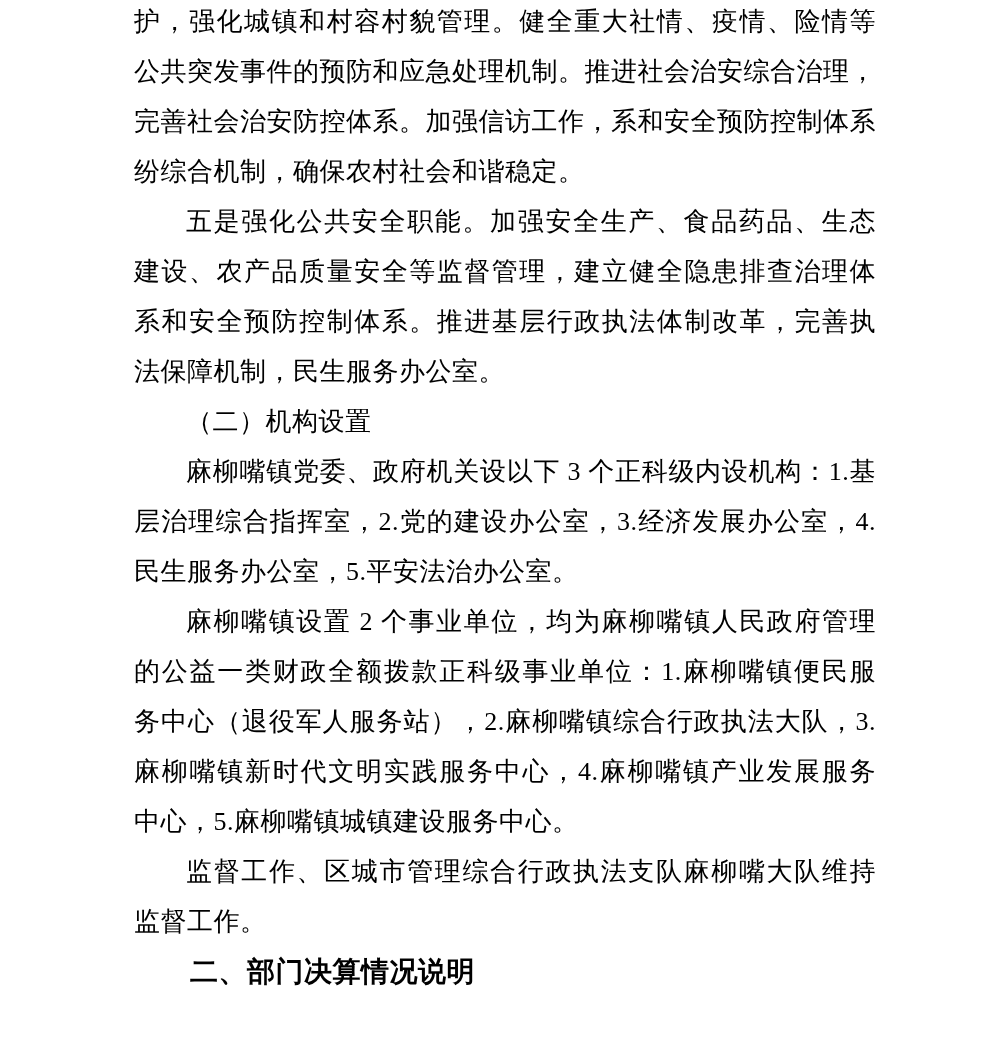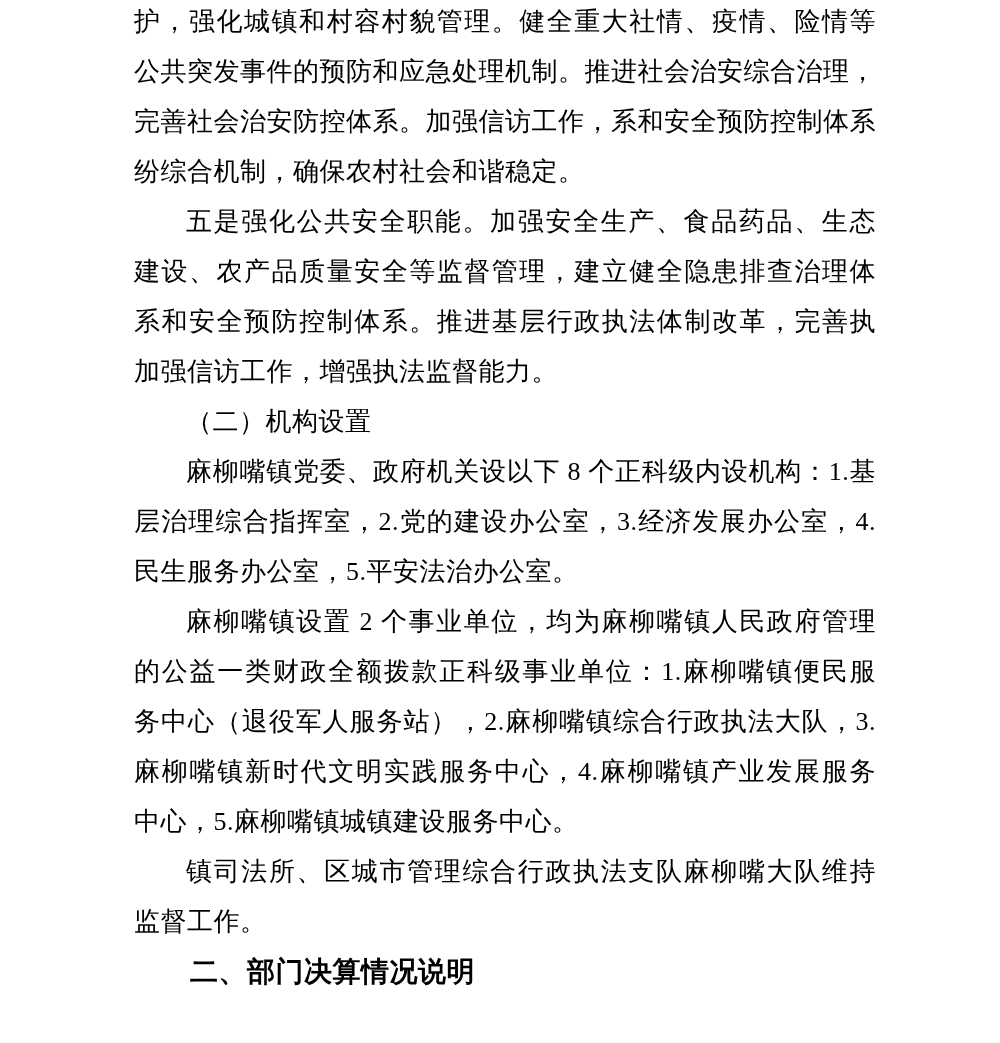--- a/index.html
+++ b/index.html
@@ -59,38 +59,38 @@
       <div class="para body">
         <div class="line first">护，强化城镇和村容村貌管理。健全重大社情、疫情、险情等</div>
         <div class="line">公共突发事件的预防和应急处理机制。推进社会治安综合治理，</div>
         <div class="line">完善社会治安防控体系。加强信访工作，系和安全预防控制体系</div>
         <div class="line last">纷综合机制，确保农村社会和谐稳定。</div>
       </div>
       <div class="para body indent">
         <div class="line first">五是强化公共安全职能。加强安全生产、食品药品、生态</div>
         <div class="line">建设、农产品质量安全等监督管理，建立健全隐患排查治理体</div>
         <div class="line">系和安全预防控制体系。推进基层行政执法体制改革，完善执</div>
-        <div class="line last">加强信访工作，增强执法监督能力。</div>
+        <div class="line last">法保障机制，民生服务办公室。</div>
       </div>
       <div class="para body indent">
         <div class="line first last">（二）机构设置</div>
       </div>
       <div class="para body indent">
-        <div class="line first">麻柳嘴镇党委、政府机关设以下 8 个正科级内设机构：1.基</div>
+        <div class="line first">麻柳嘴镇党委、政府机关设以下 3 个正科级内设机构：1.基</div>
         <div class="line">层治理综合指挥室，2.党的建设办公室，3.经济发展办公室，4.</div>
         <div class="line last">民生服务办公室，5.平安法治办公室。</div>
       </div>
       <div class="para body indent">
         <div class="line first">麻柳嘴镇设置 2 个事业单位，均为麻柳嘴镇人民政府管理</div>
         <div class="line">的公益一类财政全额拨款正科级事业单位：1.麻柳嘴镇便民服</div>
         <div class="line">务中心（退役军人服务站），2.麻柳嘴镇综合行政执法大队，3.</div>
         <div class="line">麻柳嘴镇新时代文明实践服务中心，4.麻柳嘴镇产业发展服务</div>
         <div class="line last">中心，5.麻柳嘴镇城镇建设服务中心。</div>
       </div>
       <div class="para body indent">
-        <div class="line first">镇司法所、区城市管理综合行政执法支队麻柳嘴大队维持</div>
+        <div class="line first">监督工作、区城市管理综合行政执法支队麻柳嘴大队维持</div>
         <div class="line last">监督工作。</div>
       </div>
       <div class="para heading indent">
         <div class="line first last">二、部门决算情况说明</div>
       </div>
     </div>
 </div>
 
 </body></html>

